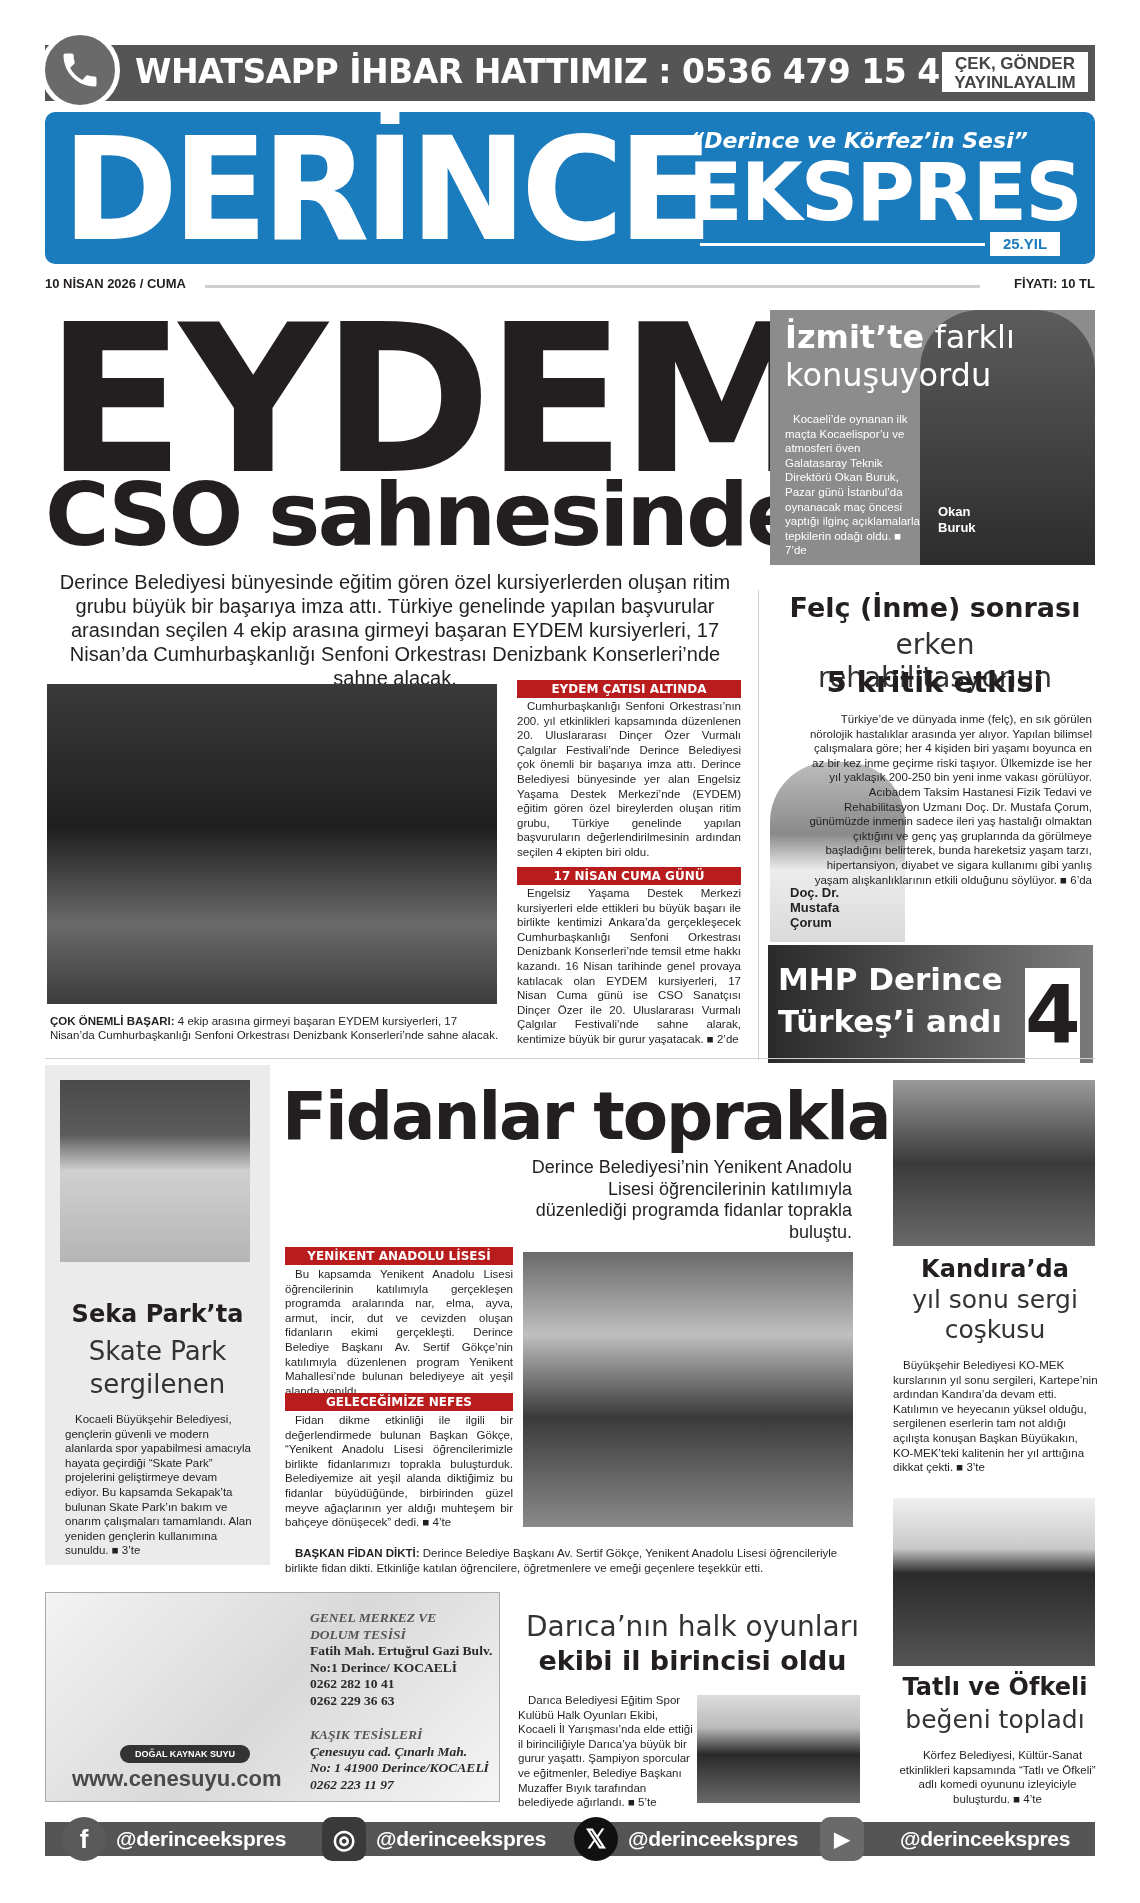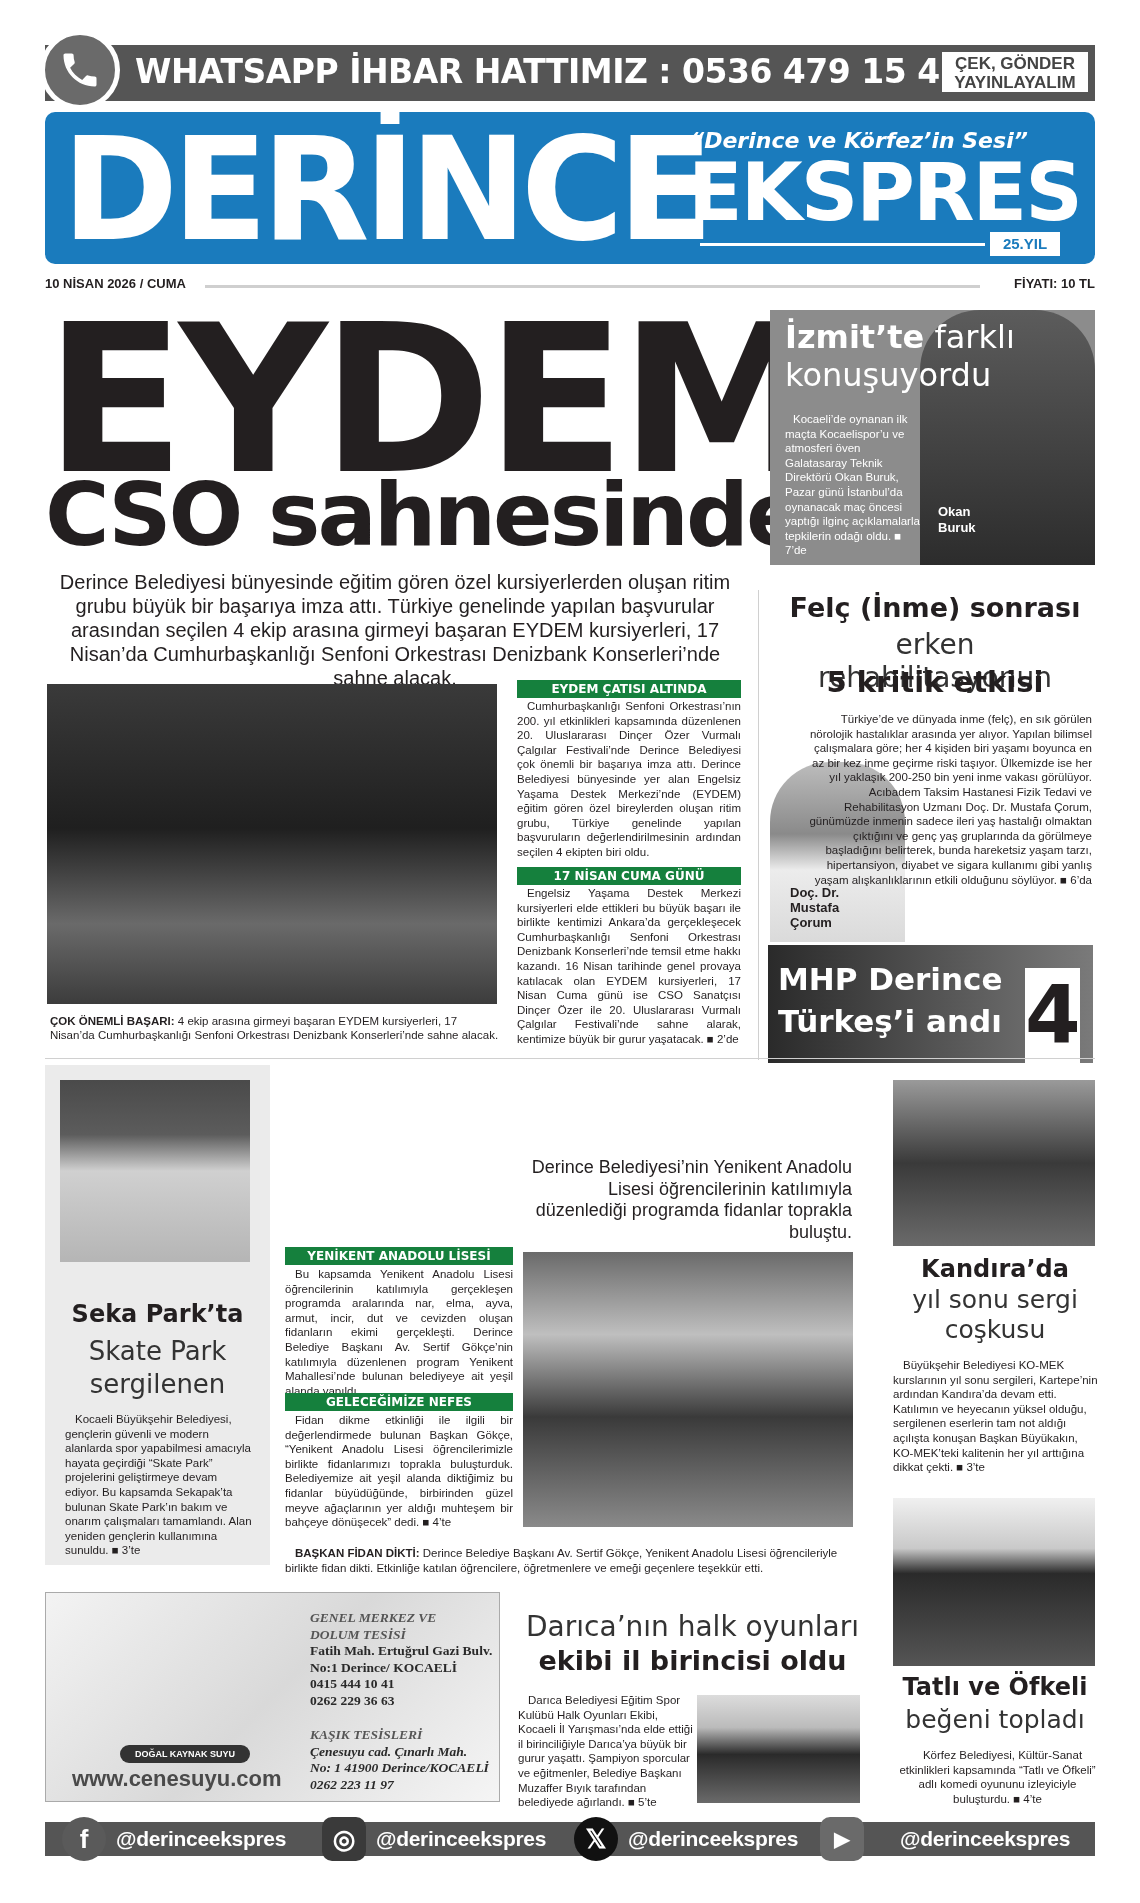--- a/index.html
+++ b/index.html
@@ -28,21 +28,21 @@
   
   .h-eydem { left: 45px; top: 280px; font-family: "DejaVu Sans", sans-serif; font-weight: bold; font-size: 205px; letter-spacing: -6px; line-height: 240px; color: #231f20; }
   .h-cso { left: 45px; top: 465px; font-family: "DejaVu Sans", sans-serif; font-weight: bold; font-size: 88px; letter-spacing: -3px; line-height: 100px; color: #231f20; }
   .lead { left: 45px; top: 570px; width: 700px; font-size: 20px; line-height: 24px; text-align: center; color: #231f20; }
 
   .photo { background: linear-gradient(180deg, #3a3a3a 0%, #1f1f1f 45%, #6a6a6a 75%, #3c3c3c 100%); }
   .photo-main { left: 47px; top: 684px; width: 450px; height: 320px; }
   .caption { font-size: 11.5px; line-height: 14px; color: #231f20; }
   .caption b { font-weight: bold; }
 
-  .sec-bar { background: #15803d; color: #ffffff; font-family: "DejaVu Sans", sans-serif; font-weight: bold; text-align: center; }
+  .sec-bar { background: #b91c1c; color: #ffffff; font-family: "DejaVu Sans", sans-serif; font-weight: bold; text-align: center; }
   .body-text { font-size: 11.5px; line-height: 14.6px; color: #231f20; text-align: justify; }
 
   
   .izmit-box { left: 770px; top: 310px; width: 325px; height: 255px; background: #8c8c8c; overflow: hidden; }
   .izmit-title { left: 785px; top: 318px; color: #ffffff; font-family: "DejaVu Sans", sans-serif; font-size: 32px; line-height: 38px; }
   .izmit-title b { font-weight: bold; }
   .izmit-person { left: 920px; top: 310px; width: 175px; height: 255px; background: linear-gradient(180deg, #5c5c5c, #2c2c2c); border-radius: 60px 60px 0 0; }
   .izmit-text { left: 785px; top: 412px; width: 135px; font-size: 11.5px; line-height: 14.6px; color: #ffffff; }
   .izmit-name { left: 938px; top: 504px; color: #ffffff; font-weight: bold; font-size: 13px; line-height: 16px; }
 
@@ -176,20 +176,21 @@
 <div class="abs seka-box"></div>
 <div class="abs seka-photo"></div>
 <div class="abs seka-t1">Seka Park’ta</div>
 <div class="abs seka-t2">
   <div>Skate Park</div>
   <div>sergilenen</div>
 </div>
 <div class="abs seka-text" style="text-indent:10px;">Kocaeli Büyükşehir Belediyesi, gençlerin güvenli ve modern alanlarda spor yapabilmesi amacıyla hayata geçirdiği “Skate Park” projelerini geliştirmeye devam ediyor. Bu kapsamda Sekapak’ta bulunan Skate Park’ın bakım ve onarım çalışmaları tamamlandı. Alan yeniden gençlerin kullanımına sunuldu. ■ 3’te</div>
 
 <div class="abs fid-t">
+  <div>Fidanlar toprakla</div>
 </div>
 <div class="abs fid-lead">Derince Belediyesi’nin Yenikent Anadolu Lisesi öğrencilerinin katılımıyla düzenlediği programda fidanlar toprakla buluştu.</div>
 <div class="abs sec-bar" style="left:285px;top:1247px;width:228px;height:18px;font-size:12px;line-height:18px;">YENİKENT ANADOLU LİSESİ</div>
 <div class="abs body-text" style="left:285px;top:1267px;width:228px;text-indent:10px;">Bu kapsamda Yenikent Anadolu Lisesi öğrencilerinin katılımıyla gerçekleşen programda aralarında nar, elma, ayva, armut, incir, dut ve cevizden oluşan fidanların ekimi gerçekleşti. Derince Belediye Başkanı Av. Sertif Gökçe’nin katılımıyla düzenlenen program Yenikent Mahallesi’nde bulunan belediyeye ait yeşil alanda yapıldı.</div>
 <div class="abs sec-bar" style="left:285px;top:1393px;width:228px;height:18px;font-size:12px;line-height:18px;">GELECEĞİMİZE NEFES</div>
 <div class="abs body-text" style="left:285px;top:1413px;width:228px;text-indent:10px;">Fidan dikme etkinliği ile ilgili bir değerlendirmede bulunan Başkan Gökçe, “Yenikent Anadolu Lisesi öğrencilerimizle birlikte fidanlarımızı toprakla buluşturduk. Belediyemize ait yeşil alanda diktiğimiz bu fidanlar büyüdüğünde, birbirinden güzel meyve ağaçlarının yer aldığı muhteşem bir bahçeye dönüşecek” dedi. ■ 4’te</div>
 <div class="abs photo fid-photo"></div>
 <div class="abs caption fid-caption" style="text-indent:10px;">
   <b>BAŞKAN FİDAN DİKTİ:</b><span> Derince Belediye Başkanı Av. Sertif Gökçe, Yenikent Anadolu Lisesi öğrencileriyle birlikte fidan dikti. Etkinliğe katılan öğrencilere, öğretmenlere ve emeği geçenlere teşekkür etti.</span>
 </div>
@@ -210,21 +211,21 @@
 <div class="abs ad"></div>
 <div class="abs ad-logo">
 </div>
 <div class="abs ad-tag">DOĞAL KAYNAK SUYU</div>
 <div class="abs ad-url">www.cenesuyu.com</div>
 <div class="abs ad-info">
   <div class="it">GENEL MERKEZ VE</div>
   <div class="it">DOLUM TESİSİ</div>
   <div>Fatih Mah. Ertuğrul Gazi Bulv.</div>
   <div>No:1 Derince/ KOCAELİ</div>
-  <div>0415 444 10 41</div>
+  <div>0262 282 10 41</div>
   <div>0262 229 36 63</div>
   <div style="height:18px;"></div>
   <div class="it">KAŞIK TESİSLERİ</div>
   <div class="it" style="color:#2a2a2a;">Çenesuyu cad. Çınarlı Mah.</div>
   <div class="it" style="color:#2a2a2a;">No: 1 41900 Derince/KOCAELİ</div>
   <div class="it" style="color:#2a2a2a;">0262 223 11 97</div>
 </div>
 
 <div class="abs dar-t1">Darıca’nın halk oyunları</div>
 <div class="abs dar-t2">ekibi il birincisi oldu</div>

